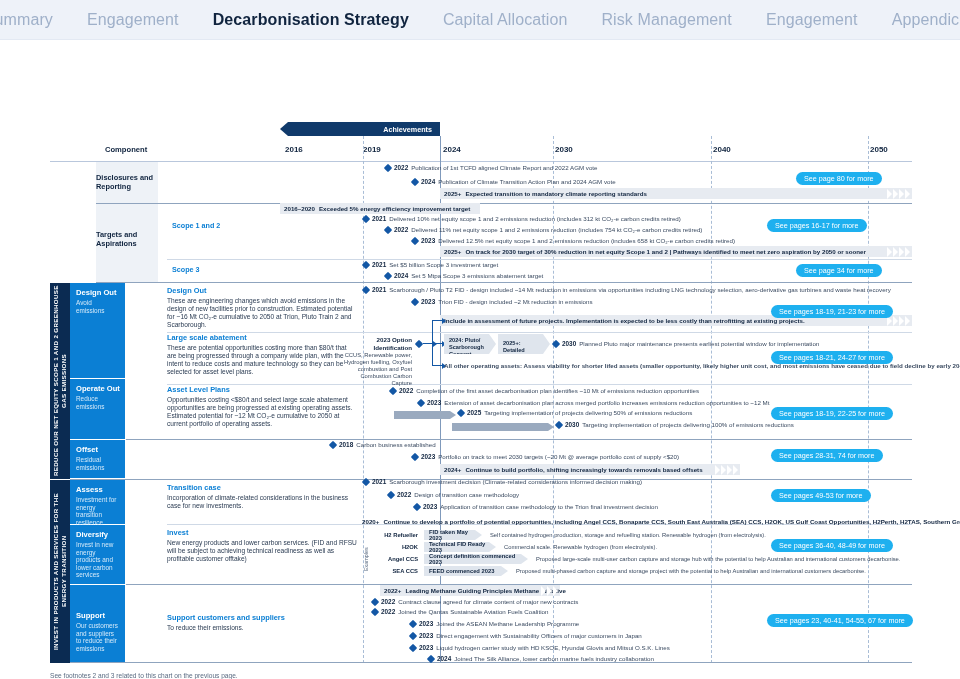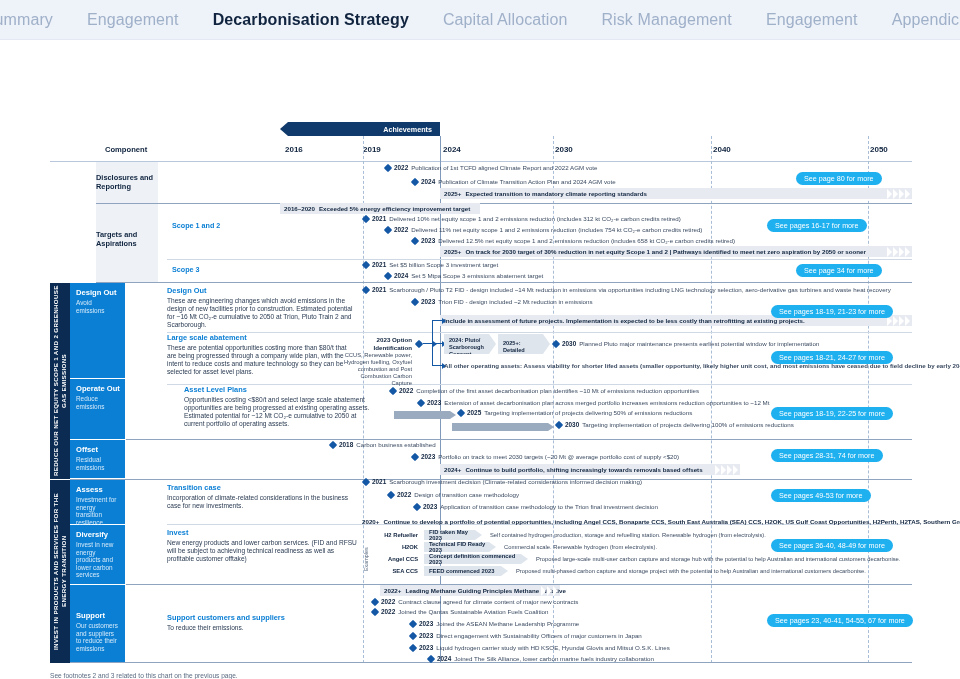--- a/index.html
+++ b/index.html
@@ -286,21 +286,21 @@
   </div>
 
   <div class="desc" style="left:167px;top:246px;width:190px">
     <div class="h">Design Out</div>
     <div class="b">These are engineering changes which avoid emissions in the design of new facilities prior to construction. Estimated potential for ~16 Mt CO₂-e cumulative to 2050 at Trion, Pluto Train 2 and Scarborough.</div>
   </div>
   <div class="desc" style="left:167px;top:293px;width:190px">
     <div class="h">Large scale abatement</div>
     <div class="b">These are potential opportunities costing more than $80/t that are being progressed through a company wide plan, with the intent to reduce costs and mature technology so they can be selected for asset level plans.</div>
   </div>
-  <div class="desc" style="left:184px;top:345px;width:192px">
+  <div class="desc" style="left:167px;top:345px;width:192px">
     <div class="h">Asset Level Plans</div>
     <div class="b">Opportunities costing &lt;$80/t and select large scale abatement opportunities are being progressed at existing operating assets. Estimated potential for ~12 Mt CO₂-e cumulative to 2050 at current portfolio of operating assets.</div>
   </div>
   <div class="desc" style="left:167px;top:443px;width:190px">
     <div class="h">Transition case</div>
     <div class="b">Incorporation of climate-related considerations in the business case for new investments.</div>
   </div>
   <div class="desc" style="left:167px;top:488px;width:190px">
     <div class="h">Invest</div>
     <div class="b">New energy products and lower carbon services. (FID and RFSU will be subject to achieving technical readiness as well as profitable customer offtake)</div>

